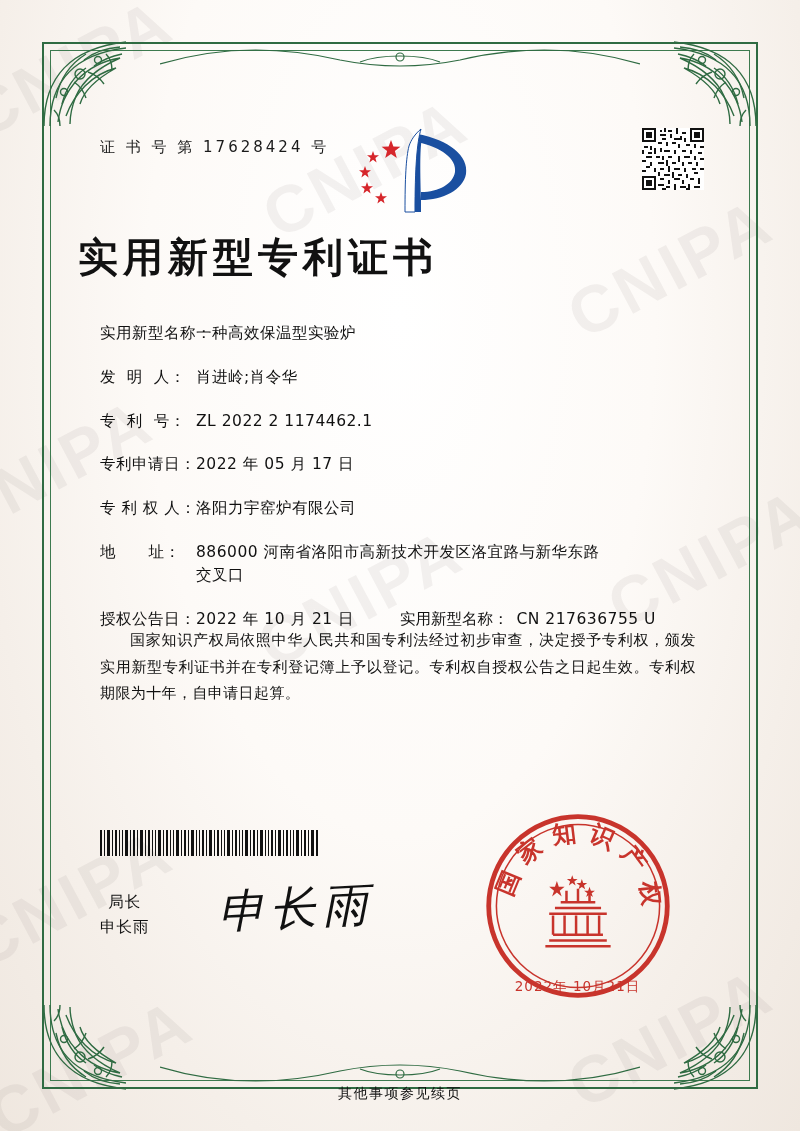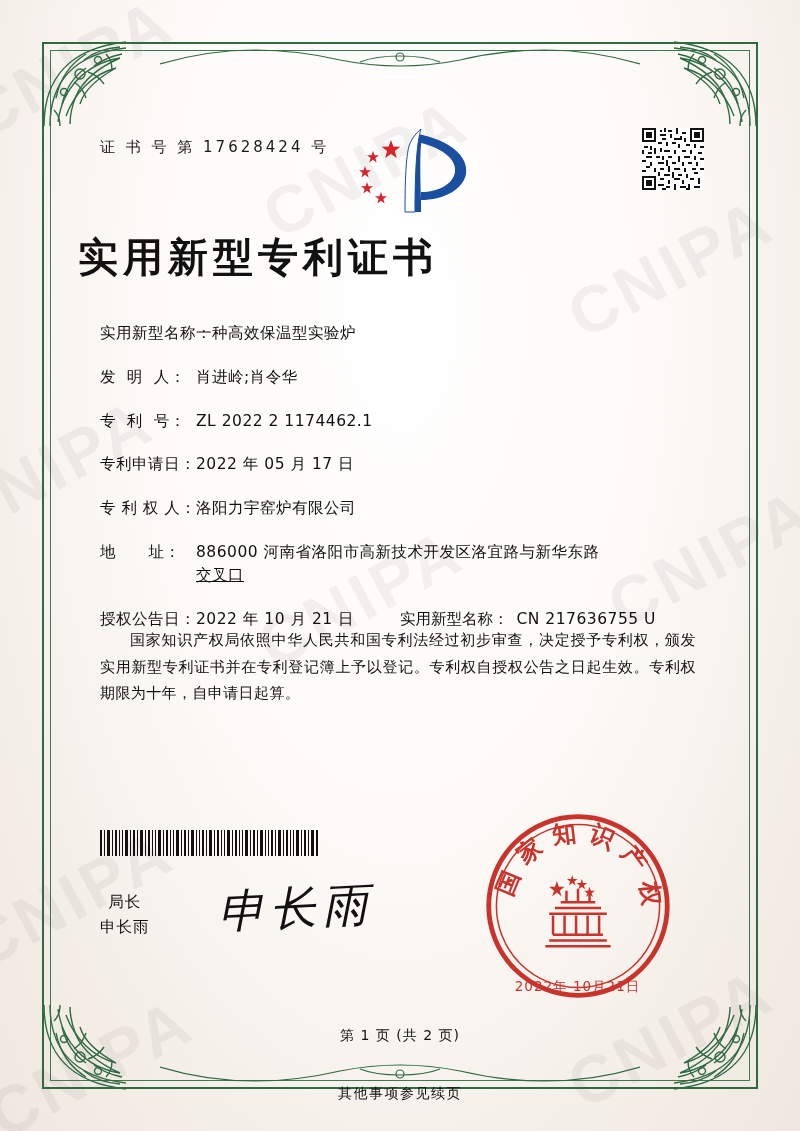--- a/index.html
+++ b/index.html
@@ -136,21 +136,20 @@
     flex: 0 0 96px;
     letter-spacing: 0.5px;
     white-space: pre;
   }
   .field-value {
     flex: 1 1 auto;
     letter-spacing: 0.5px;
   }
   .field-value .sub {
     display: block;
-    text-decoration: underline;
   }
   .row-pair {
     display: flex;
     align-items: flex-start;
     margin-bottom: 20px;
   }
   .pair-left { width: 300px; flex: 0 0 300px; display: flex; }
   .pair-left .field-label { width: 96px; flex: 0 0 96px; }
   .pair-right { display: flex; }
   .pair-right .field-label2 { margin-right: 8px; white-space: pre; }
@@ -617,17 +616,16 @@
         <g fill="#c8342c">
           <polygon points="-22,-34 -20,-28 -14,-28 -19,-24 -17,-18 -22,-22 -27,-18 -25,-24 -30,-28 -24,-28"></polygon>
           <polygon points="-6,-40 -4.6,-36 -0.4,-36 -3.8,-33.4 -2.5,-29.4 -6,-31.9 -9.5,-29.4 -8.2,-33.4 -11.6,-36 -7.4,-36"></polygon>
           <polygon points="4,-36 5.4,-32 9.6,-32 6.2,-29.4 7.5,-25.4 4,-27.9 0.5,-25.4 1.8,-29.4 -1.6,-32 2.6,-32"></polygon>
           <polygon points="12,-28 13.4,-24 17.6,-24 14.2,-21.4 15.5,-17.4 12,-19.9 8.5,-17.4 9.8,-21.4 6.4,-24 10.6,-24"></polygon>
         </g>
       </g>
     </svg>
     <div class="seal-date">2022年 10月21日</div>
 
-    <div class="page-no">第 1 页 (共 2 页)</div>
   </div>
 
   <div class="footer-note">其他事项参见续页</div>
 </div>
 
 </body></html>

